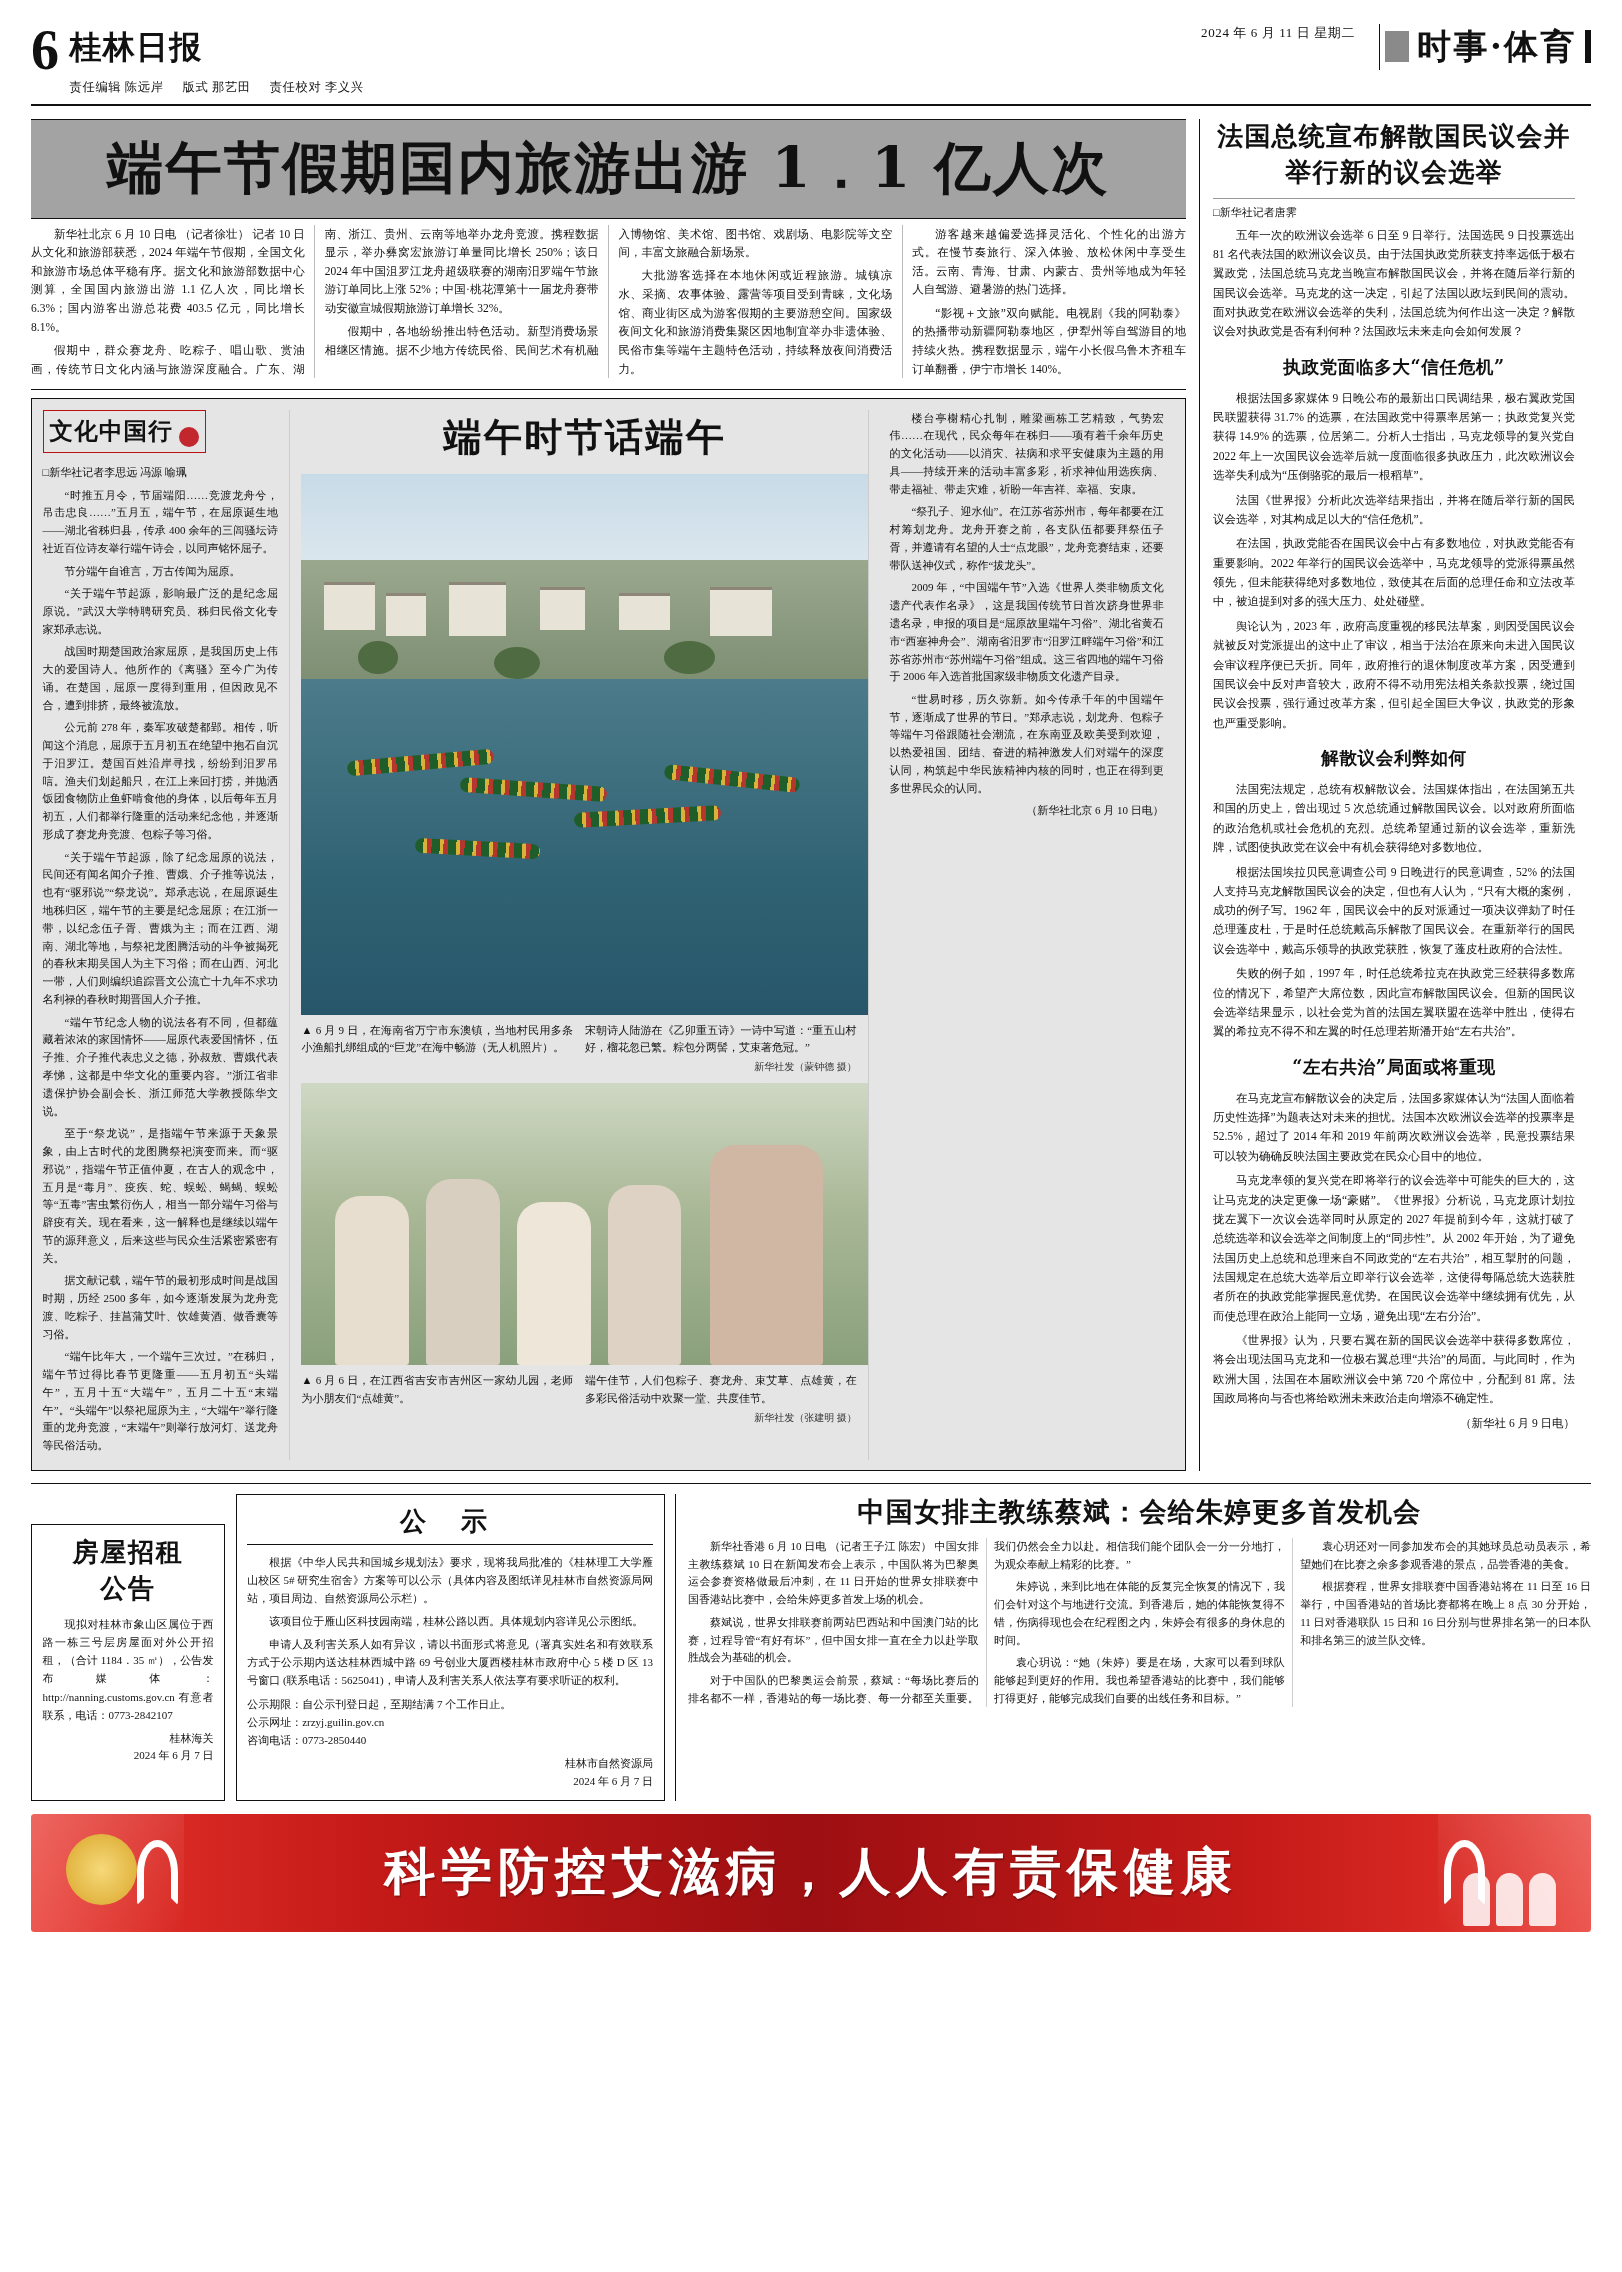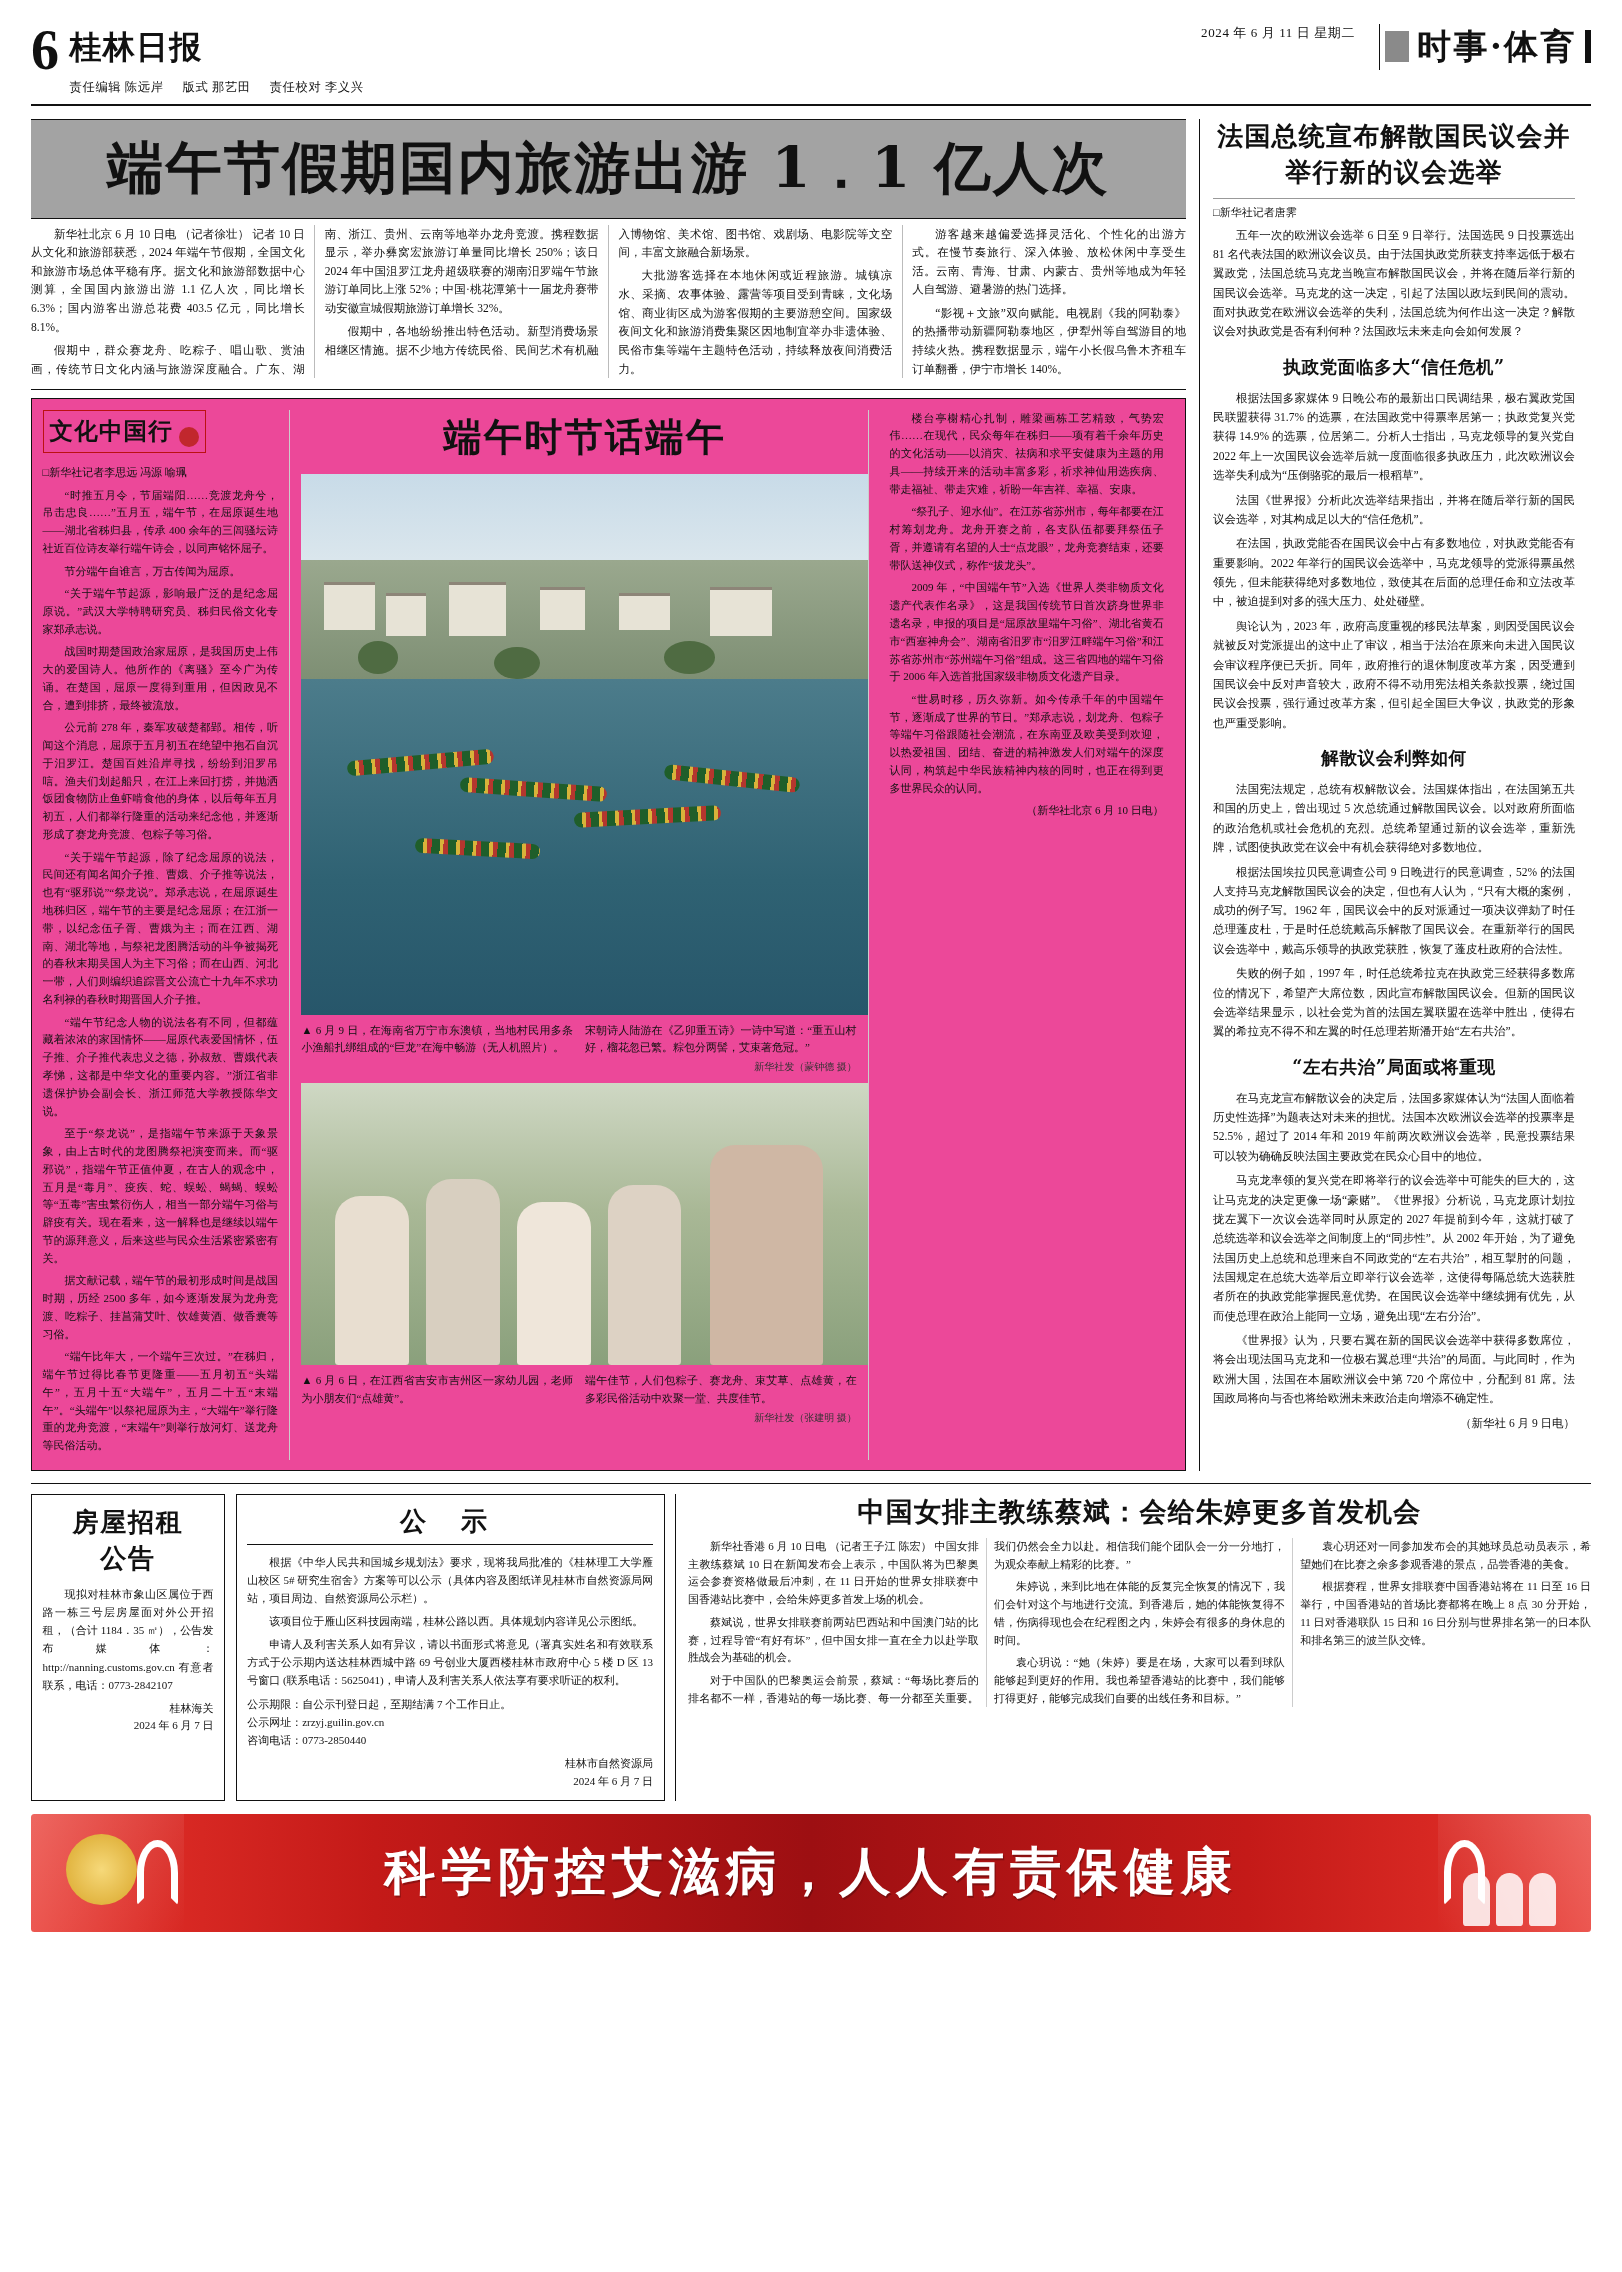--- a/index.html
+++ b/index.html
@@ -59,21 +59,21 @@
   }
   .lead-cols {
     column-count:4; column-gap:20px; column-rule:0.6px solid #bbb;
     font-size:11.5px; line-height:1.62; text-align:justify;
   }
   .lead-cols p { margin:0 0 4.7px 0; text-indent:2em; }
 
   .rule-thick { border-top:1.8px solid #111; margin:10.6px 0 8.2px 0;}
 
   
-  .feature { display:flex; border:1.2px solid #111; padding:10.6px; background:#ec4899;}
+  .feature { display:flex; border:1.2px solid #111; padding:10.6px; background:#e5e5e5;}
   .feat-left { width:247px; padding-right:10.6px; border-right:0.6px solid #ccc;}
   .logo-box { border:1.2px solid #b11; padding:4.7px 5.9px; display:inline-block; margin-bottom:8.2px;}
   .logo-text { font-size:23.5px; font-weight:bold; color:#111; letter-spacing:1.2px; font-family:"DejaVu Serif",serif;}
   .logo-sub { display:inline-block; width:20px;height:20px;border-radius:50%;background:#c1272d;vertical-align:middle;margin-left:3.5px;}
   .byline { font-size:11px; margin:3.5px 0 7px 0;}
   .feat-left p { font-size:11px; line-height:1.62; text-align:justify; margin:0 0 4.7px 0; text-indent:2em;}
 
   .feat-right { flex:1; padding-left:11.8px;}
   .feat-title {
     font-size:38px; font-weight:bold; text-align:center; letter-spacing:2.4px; margin: 2.4px 0 10.6px 0;
@@ -114,21 +114,21 @@
   }
   .rc-byline { font-size:11px; margin-bottom:5.9px;}
   .rc-body { font-size:11.5px; line-height:1.68; text-align:justify; }
   .rc-body p { margin:0 0 5.3px 0; text-indent:2em;}
   .rc-sub { font-size:17.6px; font-weight:bold; text-align:center; margin:10.6px 0 7px 0; letter-spacing:0.6px;
     font-family:"DejaVu Serif",serif;}
 
   
   .bottom { display:flex; margin-top:11.8px; border-top:1.8px solid #111; padding-top:9.4px; gap:10.6px;}
   .box { border:1.2px solid #111; padding:9.4px 10.6px;}
-  .b1 { width:194px; }
+  .b1 { width:194px;margin-top:30px; }
   .b2 { width:429px; }
   .b3 { flex:1; border:none; border-left:1.2px solid #111; padding-left:11.8px;}
   .b-title-big { font-size:26px; font-weight:bold; text-align:center; line-height:1.4; letter-spacing:1.8px;
       font-family:"DejaVu Serif",serif;}
   .b-title-sp { font-size:26px; font-weight:bold; text-align:center; letter-spacing:13px;
       font-family:"DejaVu Serif",serif; border-bottom:1.2px solid #111; padding-bottom:4.7px; margin-bottom:7px;}
   .b-body { font-size:11px; line-height:1.65; text-align:justify; margin-top:8.2px;}
   .b-body p { margin:0 0 4.7px 0; text-indent:2em;}
   .b-sign { text-align:right; font-size:11px; line-height:1.6; margin-top:5.9px;}
   .b3-title { font-size:27px; font-weight:bold; text-align:center; letter-spacing:1.2px; margin-bottom:8.2px;

